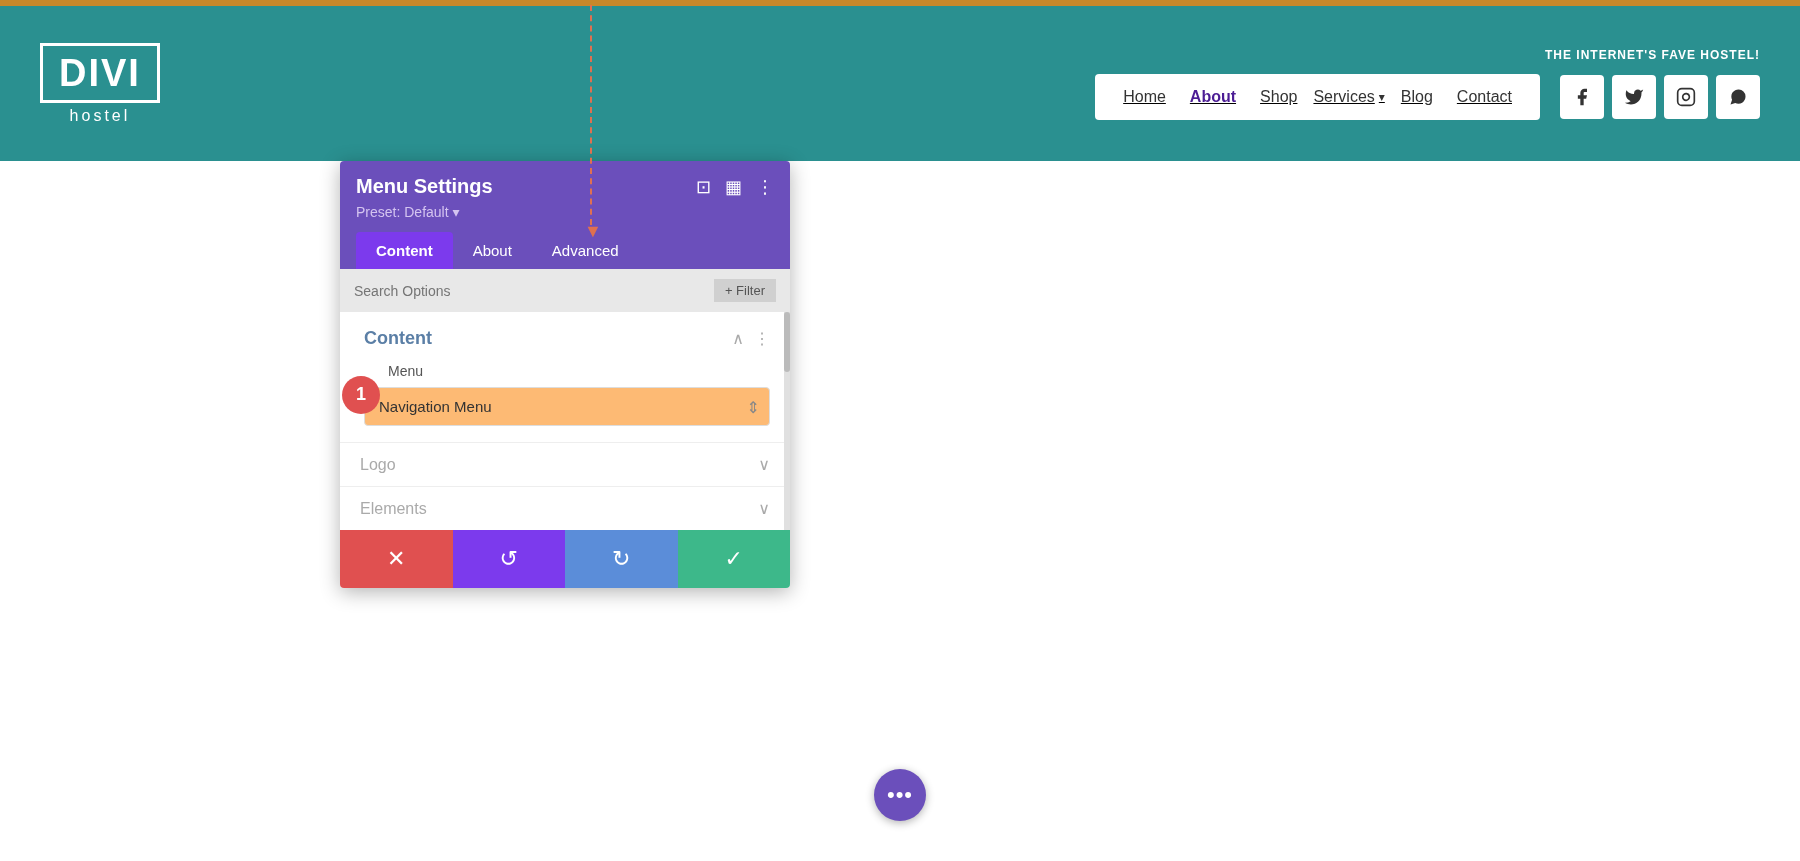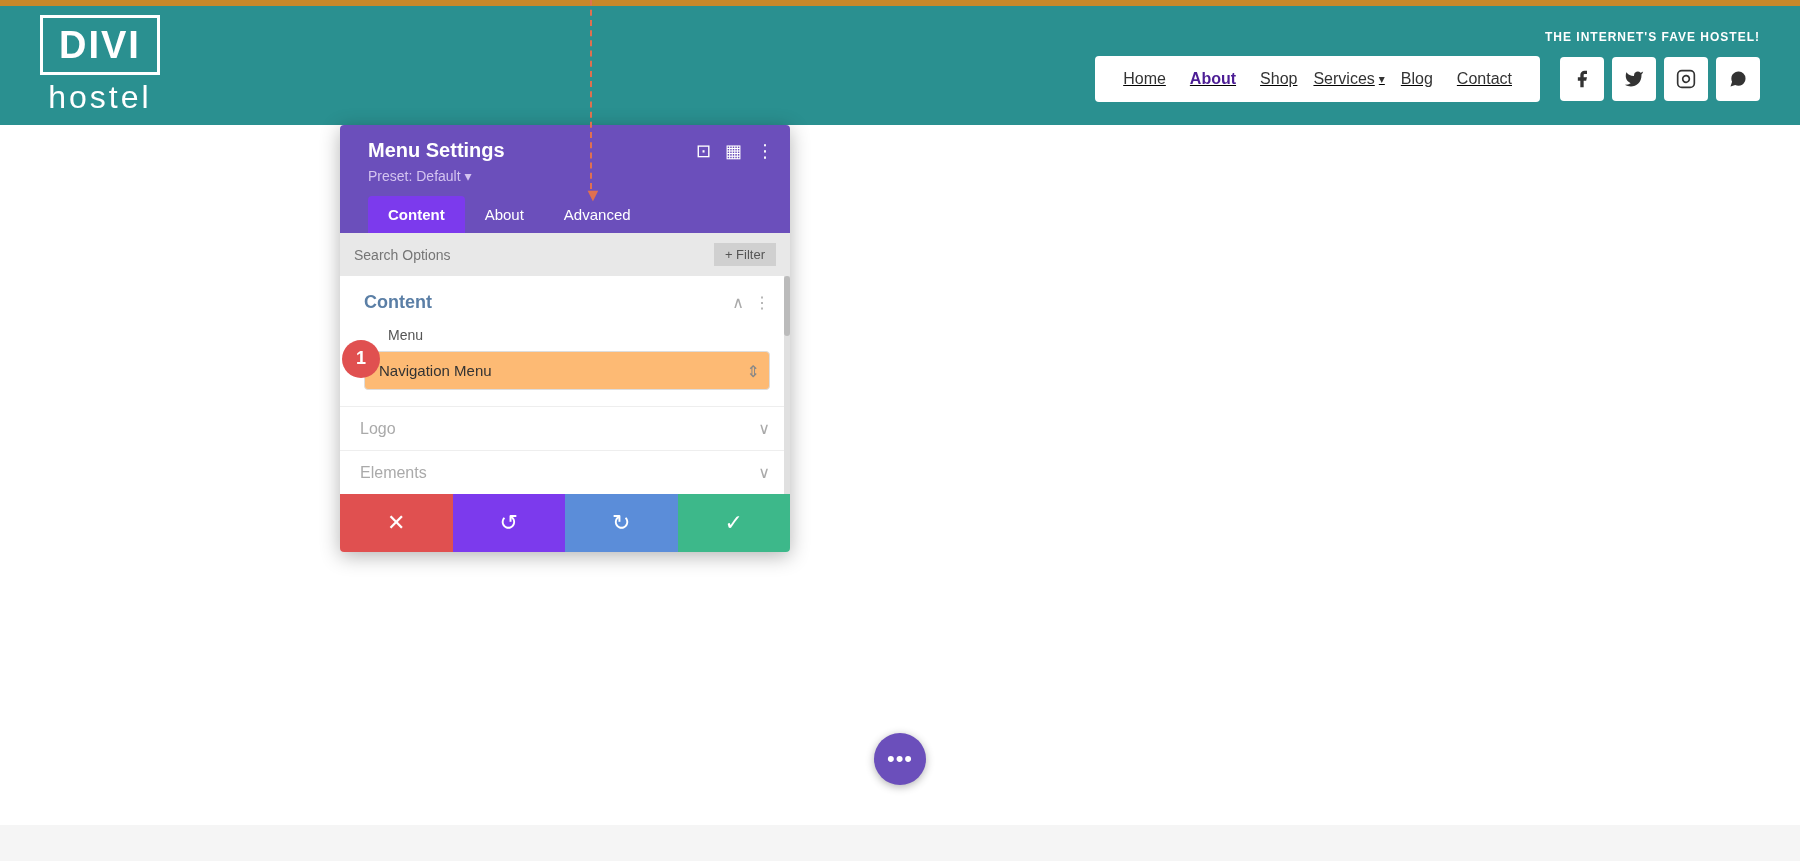--- a/index.html
+++ b/index.html
@@ -8,21 +8,21 @@
     
     .top-bar {
       height: 6px;
       background: #c8882a;
       width: 100%;
     }
 
     
     .header {
       background: #2a9090;
-      height: 119px;
+      height: 155px;
       display: flex;
       align-items: center;
       justify-content: space-between;
       padding: 0 40px;
       position: relative;
     }
 
     .logo-area {
       display: flex;
       flex-direction: column;
@@ -35,21 +35,21 @@
       color: white;
       font-size: 38px;
       font-weight: bold;
       font-family: sans-serif;
       letter-spacing: 2px;
       line-height: 1;
     }
 
     .logo-hostel {
       color: white;
-      font-size: 32px;
+      font-size: 16px;
       font-family: sans-serif;
       margin-top: 4px;
       letter-spacing: 3px;
     }
 
     .header-right {
       display: flex;
       flex-direction: column;
       align-items: flex-end;
       gap: 12px;
@@ -142,21 +142,21 @@
       background: white;
       border-radius: 4px;
       box-shadow: 0 4px 20px rgba(0,0,0,0.3);
       z-index: 100;
       overflow: hidden;
     }
 
     
     .panel-header {
       background: #6b4fbb;
-      padding: 14px 16px 0 28px;
+      padding: 14px 16px 0 16px;
     }
 
     .panel-header-top {
       display: flex;
       align-items: center;
       justify-content: space-between;
       margin-bottom: 6px;
     }
 
     .panel-title {

